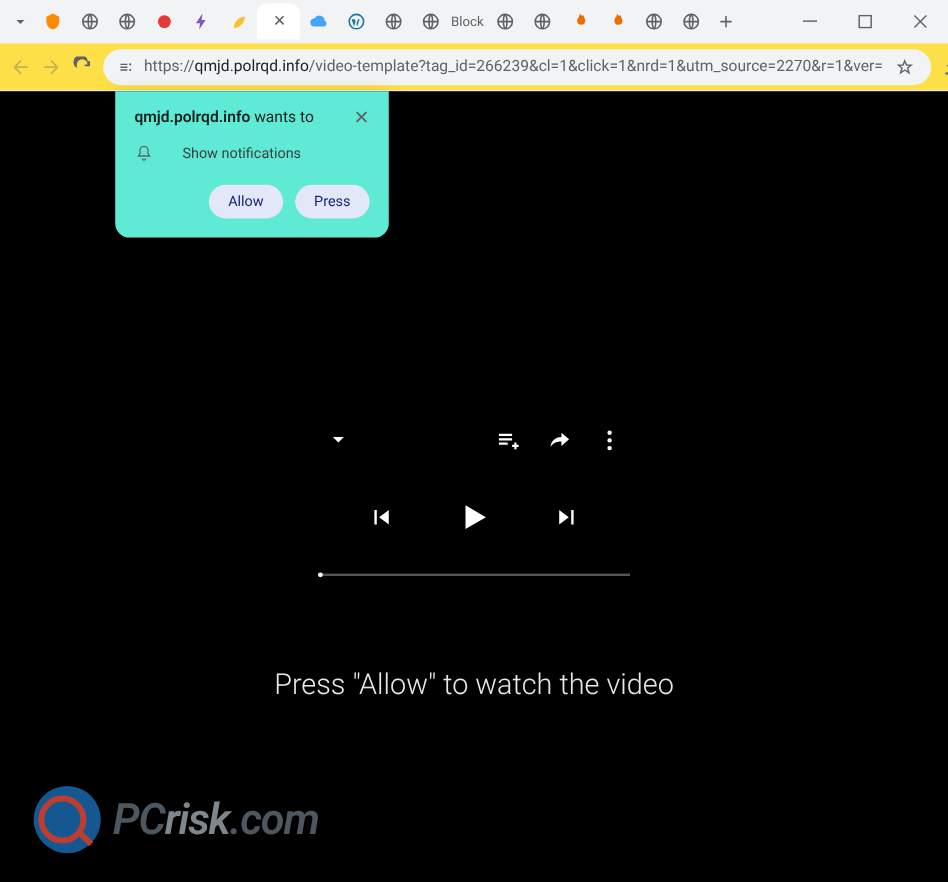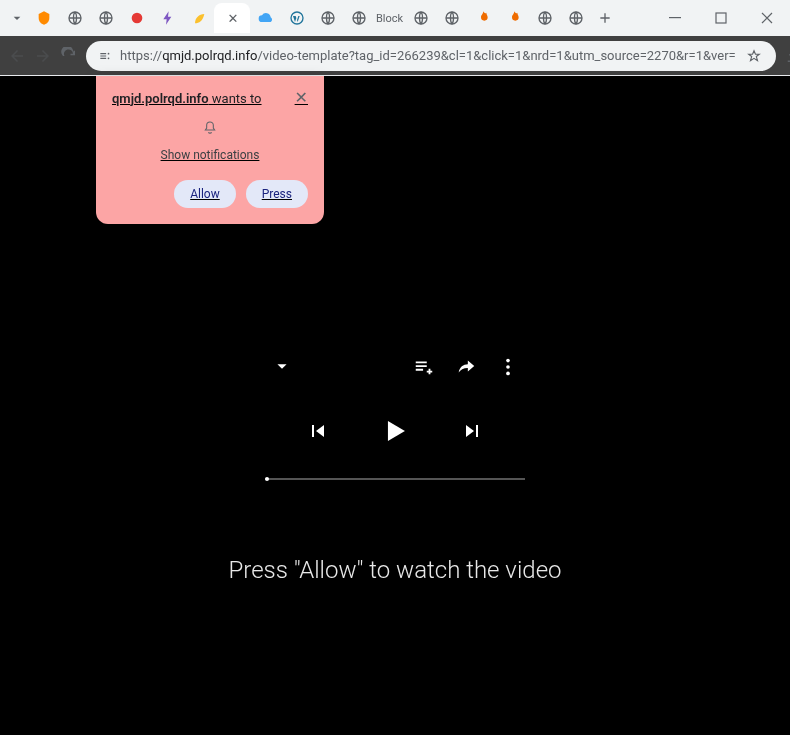--- a/index.html
+++ b/index.html
@@ -12,39 +12,39 @@
 .tab svg { width: 16px; height: 16px; }
 .tab.dropdown { width: 22px; }
 .tab.active { background: #fff; width: 36px; }
 .tab.newtab { width: 28px; }
 .tab .closex { font-size: 13px; color: #5f6368; margin-left: 2px; }
 .win-controls { display: flex; height: 100%; margin-left: auto; }
 .win-btn { width: 46px; height: 100%; display: flex; align-items: center; justify-content: center; cursor: pointer; }
 .win-btn svg { width: 12px; height: 12px; }
 
 
-.toolbar { height: 40px; background: #404040; display: flex; align-items: center; padding: 0 8px; gap: 8px; border-bottom: 1px solid #e8eaed; }
+.toolbar { height: 40px; background: #fde047; display: flex; align-items: center; padding: 0 8px; gap: 8px; border-bottom: 1px solid #e8eaed; }
 .nav-btn { width: 28px; height: 28px; display: flex; align-items: center; justify-content: center; border-radius: 50%; cursor: pointer; }
 .nav-btn svg { width: 18px; height: 18px; }
 .nav-btn.disabled { opacity: 0.35; }
 .omnibox { flex: 1; height: 30px; background: #f1f3f4; border-radius: 15px; display: flex; align-items: center; padding: 0 12px; gap: 8px; }
 .omnibox svg { width: 14px; height: 14px; flex-shrink: 0; }
 .omnibox-text { font-size: 13px; color: #5f6368; white-space: nowrap; overflow: hidden; }
 .omnibox-text .dark { color: #202124; }
 .star-btn { width: 20px; height: 20px; display: flex; align-items: center; justify-content: center; }
 
 
 .content { position: absolute; top: 76px; left: 0; right: 0; bottom: 0; background: #000; }
 
 
-.notif { position: absolute; top: 76px; left: 96px; width: 228px; background: #fca5a5; border-radius: 0 0 12px 12px; box-shadow: 0 4px 16px rgba(0,0,0,0.2); padding: 14px 16px 16px; z-index: 100; text-decoration: underline; }
+.notif { position: absolute; top: 76px; left: 96px; width: 228px; background: #5eead4; border-radius: 0 0 12px 12px; box-shadow: 0 4px 16px rgba(0,0,0,0.2); padding: 14px 16px 16px; z-index: 100; }
 .notif-title { font-size: 13px; color: #202124; display: flex; justify-content: space-between; align-items: center; }
 .notif-title b { font-weight: 600; }
 .notif-close { cursor: pointer; font-size: 16px; color: #5f6368; line-height: 1; }
-.notif-row { display: flex; align-items: center; gap: 12px; margin-top: 14px; font-size: 12px; color: #3c4043; flex-direction: column; }
+.notif-row { display: flex; align-items: center; gap: 24px; margin-top: 14px; font-size: 12px; color: #3c4043; }
 .notif-row svg { width: 16px; height: 16px; }
 .notif-btns { display: flex; justify-content: flex-end; gap: 10px; margin-top: 18px; align-items: flex-end; }
 .notif-btn { background: #e3e8f8; border: none; border-radius: 16px; padding: 7px 16px; font-size: 12px; color: #1a237e; cursor: pointer; }
 
 
 .player { position: absolute; left: 50%; top: 280px; transform: translateX(-50%); width: 260px; }
 .player-toprow { display: flex; align-items: center; justify-content: space-between; padding: 0 6px; margin-bottom: 36px; }
 .player-toprow .spacer { flex: 1; }
 .player-toprow svg { width: 22px; height: 22px; cursor: pointer; }
 .top-right-icons { display: flex; gap: 20px; align-items: center; }
@@ -268,20 +268,26 @@
         </svg>
       <svg width="24" height="24" viewBox="0 0 24 24">
           <path fill="#fff" d="M16 6h2v12h-2zM6 6v12l8-6z"></path>
         </svg>
     </div>
     <div class="progress-line"></div>
   </div>
 
   <div class="instruction">Press "Allow" to watch the video</div>
 
+  <div class="watermark">
+    <div class="wm-logo"></div>
+    <div class="wm-text">
+      <span class="dark">PC</span><span>risk</span><span class="dark">.com</span>
+    </div>
+  </div>
 </div>
 
 <div class="notif">
   <div class="notif-title">
     <span><b>qmjd.polrqd.info</b><span> wants to</span></span>
     <span class="notif-close">✕</span>
   </div>
   <div class="notif-row">
     <svg viewBox="0 0 24 24">
         <path fill="none" stroke="#5f6368" stroke-width="1.6" d="M12 3a5 5 0 00-5 5v4l-2 3h14l-2-3V8a5 5 0 00-5-5zM10 18a2 2 0 004 0"></path>

